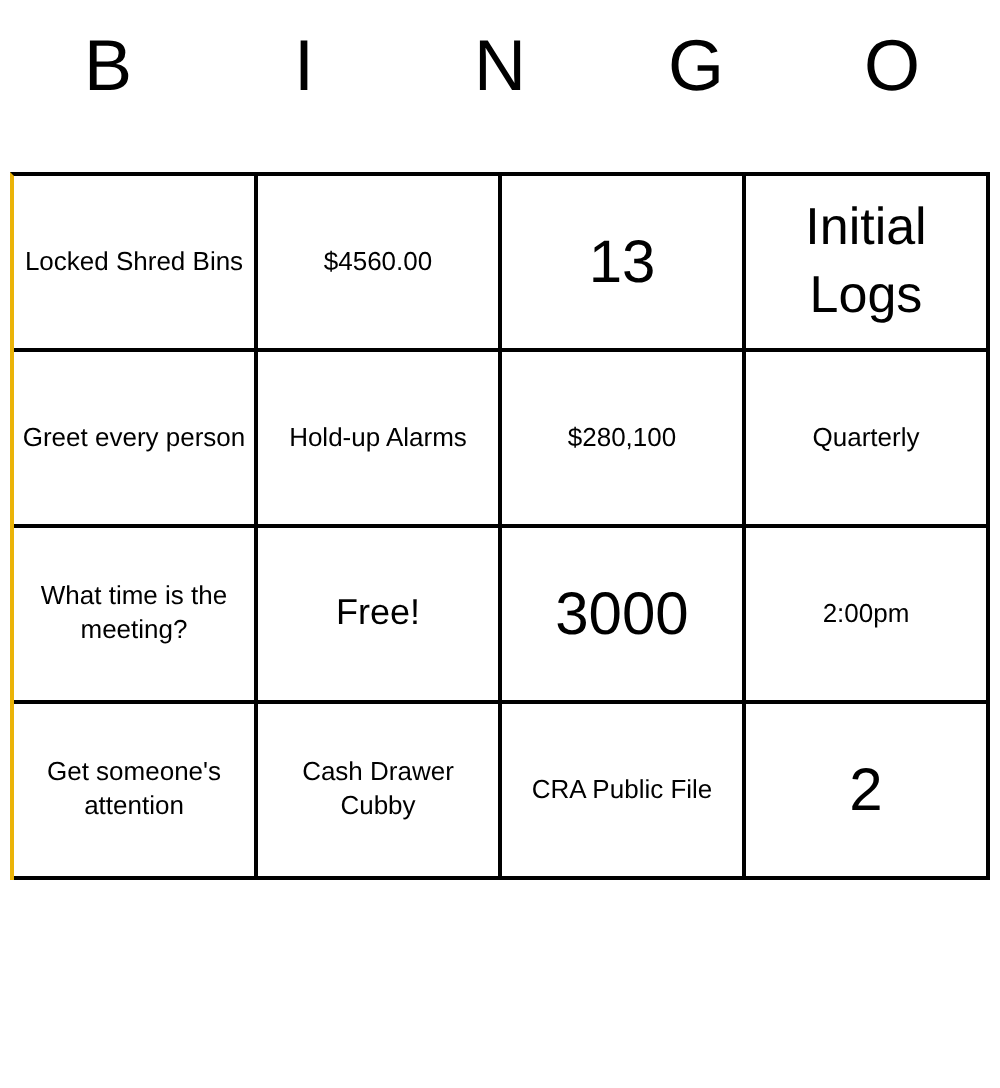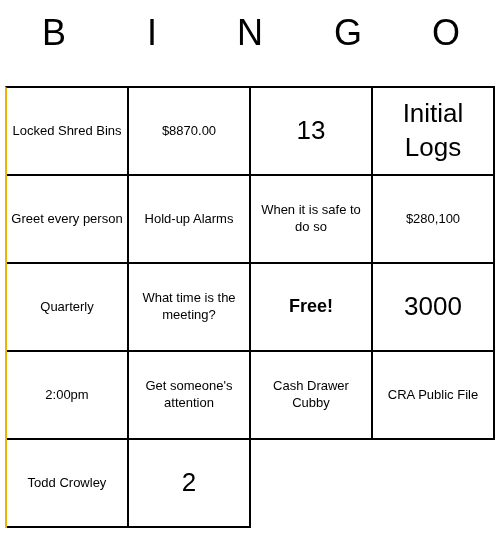--- a/index.html
+++ b/index.html
@@ -56,56 +56,54 @@
       justify-content: center;
       text-align: center;
       padding: 4px 3px;
       font-size: 13px;
       line-height: 1.3;
       font-family: Arial, sans-serif;
     }
 
     .bingo-cell.free {
       font-size: 18px;
-      font-weight: bold;
+      font-weight: normal;
     }
 
     .bingo-cell.large {
       font-size: 26px;
     }
 
     .bingo-cell.xl {
-      font-size: 26px;
+      font-size: 30px;
       text-align: center;
     }
   </style>
 </head>
 <body>
 
 <div class="bingo-container">
   <div class="bingo-header">
     <div class="bingo-header-cell">B</div>
     <div class="bingo-header-cell">I</div>
     <div class="bingo-header-cell">N</div>
     <div class="bingo-header-cell">G</div>
     <div class="bingo-header-cell">O</div>
   </div>
   <div class="bingo-grid" id="grid-container">
   <div class="bingo-cell">Locked Shred Bins</div>
-      <div class="bingo-cell">$8870.00</div>
+      <div class="bingo-cell">$4560.00</div>
       <div class="bingo-cell xl">13</div>
       <div class="bingo-cell large">Initial Logs</div>
       <div class="bingo-cell">Greet every person</div>
       <div class="bingo-cell">Hold-up Alarms</div>
-      <div class="bingo-cell">When it is safe to do so</div>
       <div class="bingo-cell">$280,100</div>
       <div class="bingo-cell">Quarterly</div>
       <div class="bingo-cell">What time is the meeting?</div>
       <div class="bingo-cell free">Free!</div>
       <div class="bingo-cell xl">3000</div>
       <div class="bingo-cell">2:00pm</div>
       <div class="bingo-cell">Get someone's attention</div>
       <div class="bingo-cell">Cash Drawer Cubby</div>
       <div class="bingo-cell">CRA Public File</div>
-      <div class="bingo-cell">Todd Crowley</div>
       <div class="bingo-cell xl">2</div>
     </div>
 </div>
 
 </body></html>

